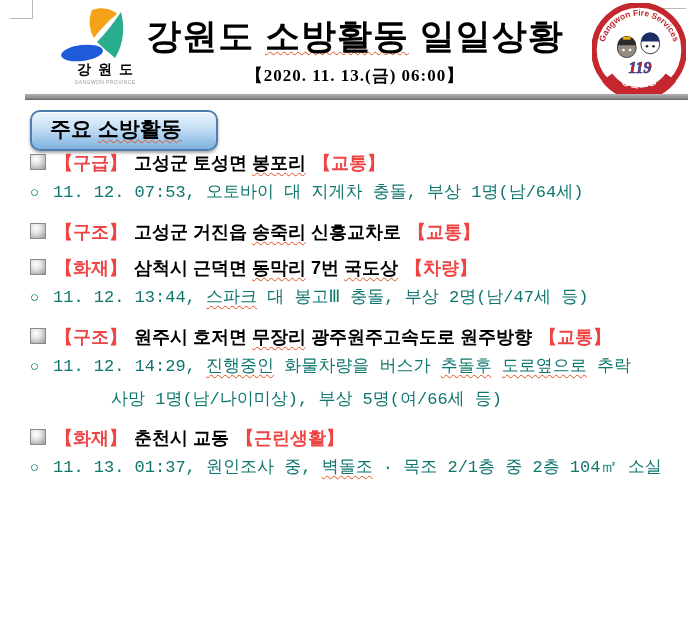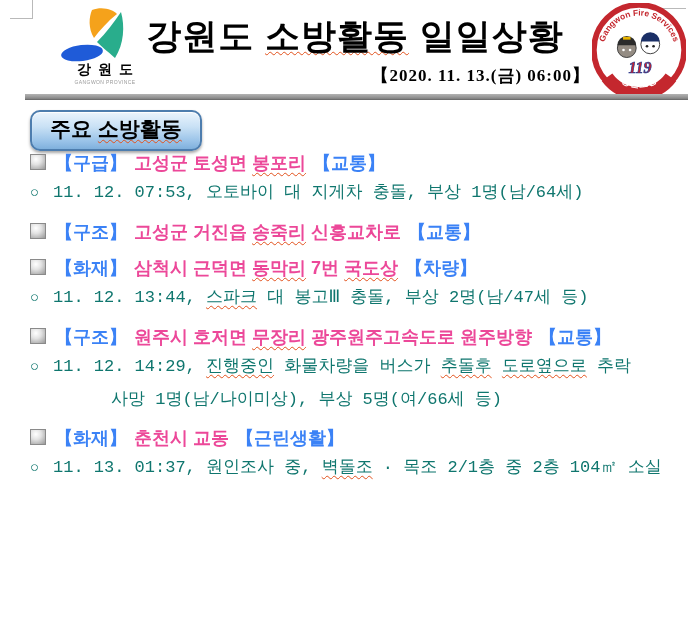--- a/index.html
+++ b/index.html
@@ -12,44 +12,44 @@
   .corner-tr{left:657px;top:8px;width:28px;height:20px;border-left:1px solid #b9b9b9;border-top:1px solid #b9b9b9;}
 
   
   .logo{position:absolute;left:46px;top:6px;width:118px;text-align:center;}
   .logo svg{display:block;margin:0 auto;}
   .logo-name{font-size:14px;font-weight:bold;letter-spacing:7px;margin-top:-3px;padding-left:7px;white-space:nowrap;}
   .logo-sub{font-size:5px;color:#9a9a9a;letter-spacing:0.4px;white-space:nowrap;}
 
   .title-block{position:absolute;left:120px;top:13px;width:470px;text-align:center;}
   h1.title{margin:0;font-size:35px;font-weight:bold;letter-spacing:1px;white-space:nowrap;}
-  .date{font-family:"Liberation Serif",serif;font-size:17px;font-weight:bold;letter-spacing:1px;margin-top:4px;white-space:nowrap;text-align:right;}
+  .date{font-family:"Liberation Serif",serif;font-size:17px;font-weight:bold;letter-spacing:1px;margin-top:4px;white-space:nowrap;}
 
   .badge{position:absolute;right:2px;top:3px;width:94px;height:94px;}
 
   .divider{position:absolute;left:25px;right:0;top:94px;height:5px;
     background:linear-gradient(180deg,#b3b3b3 0%,#989898 60%,#7f7f7f 100%);
     border-bottom:1px solid #6e6e6e;}
 
   
-  .section-badge{position:absolute;left:30px;top:110px;padding:3px 18px 6px 18px;
+  .section-badge{position:absolute;left:30px;top:110px;padding:3px 34px 6px 18px;
     border:2px solid #4d7dae;border-radius:10px;
     background:linear-gradient(180deg,#eaf4fd 0%,#c9e1f5 40%,#98c2e8 80%,#7fb0dd 100%);
     box-shadow:0 2px 3px rgba(0,0,0,0.35), inset 0 1px 1px #ffffff;
     font-size:21px;font-weight:bold;white-space:nowrap;}
 
   
   .incidents{position:absolute;left:30px;top:151px;right:4px;}
   .incident{margin-bottom:11px;}
   .ihead{font-size:18px;font-weight:bold;line-height:25px;white-space:nowrap;}
   .bullet{display:inline-block;width:14px;height:14px;margin-right:9px;
     background:radial-gradient(circle at 35% 30%, #ffffff 0%, #e3e3e3 40%, #9e9e9e 95%);
     border:1px solid #8a8a8a;vertical-align:-1px;}
-  .cat,.tag{color:#3b82f6;}
-  .loc{color:#ec4899;margin:0 7px;}
+  .cat,.tag{color:#ef4444;}
+  .loc{color:#000000;margin:0 7px;}
   .detail{font-family:Liberation Mono, monospace;font-size:17px;line-height:30px;margin-top:2px;
     white-space:nowrap;color:#0f766e;}
   .detail .circ{display:inline-block;width:23px;font-size:15px;}
   .detail.cont{padding-left:81px;}
 
   
   .sp{text-decoration-line:underline;text-decoration-style:wavy;
     text-decoration-color:#e2511c;text-decoration-thickness:1.2px;text-underline-offset:3px;}
 </style>
 </head>

